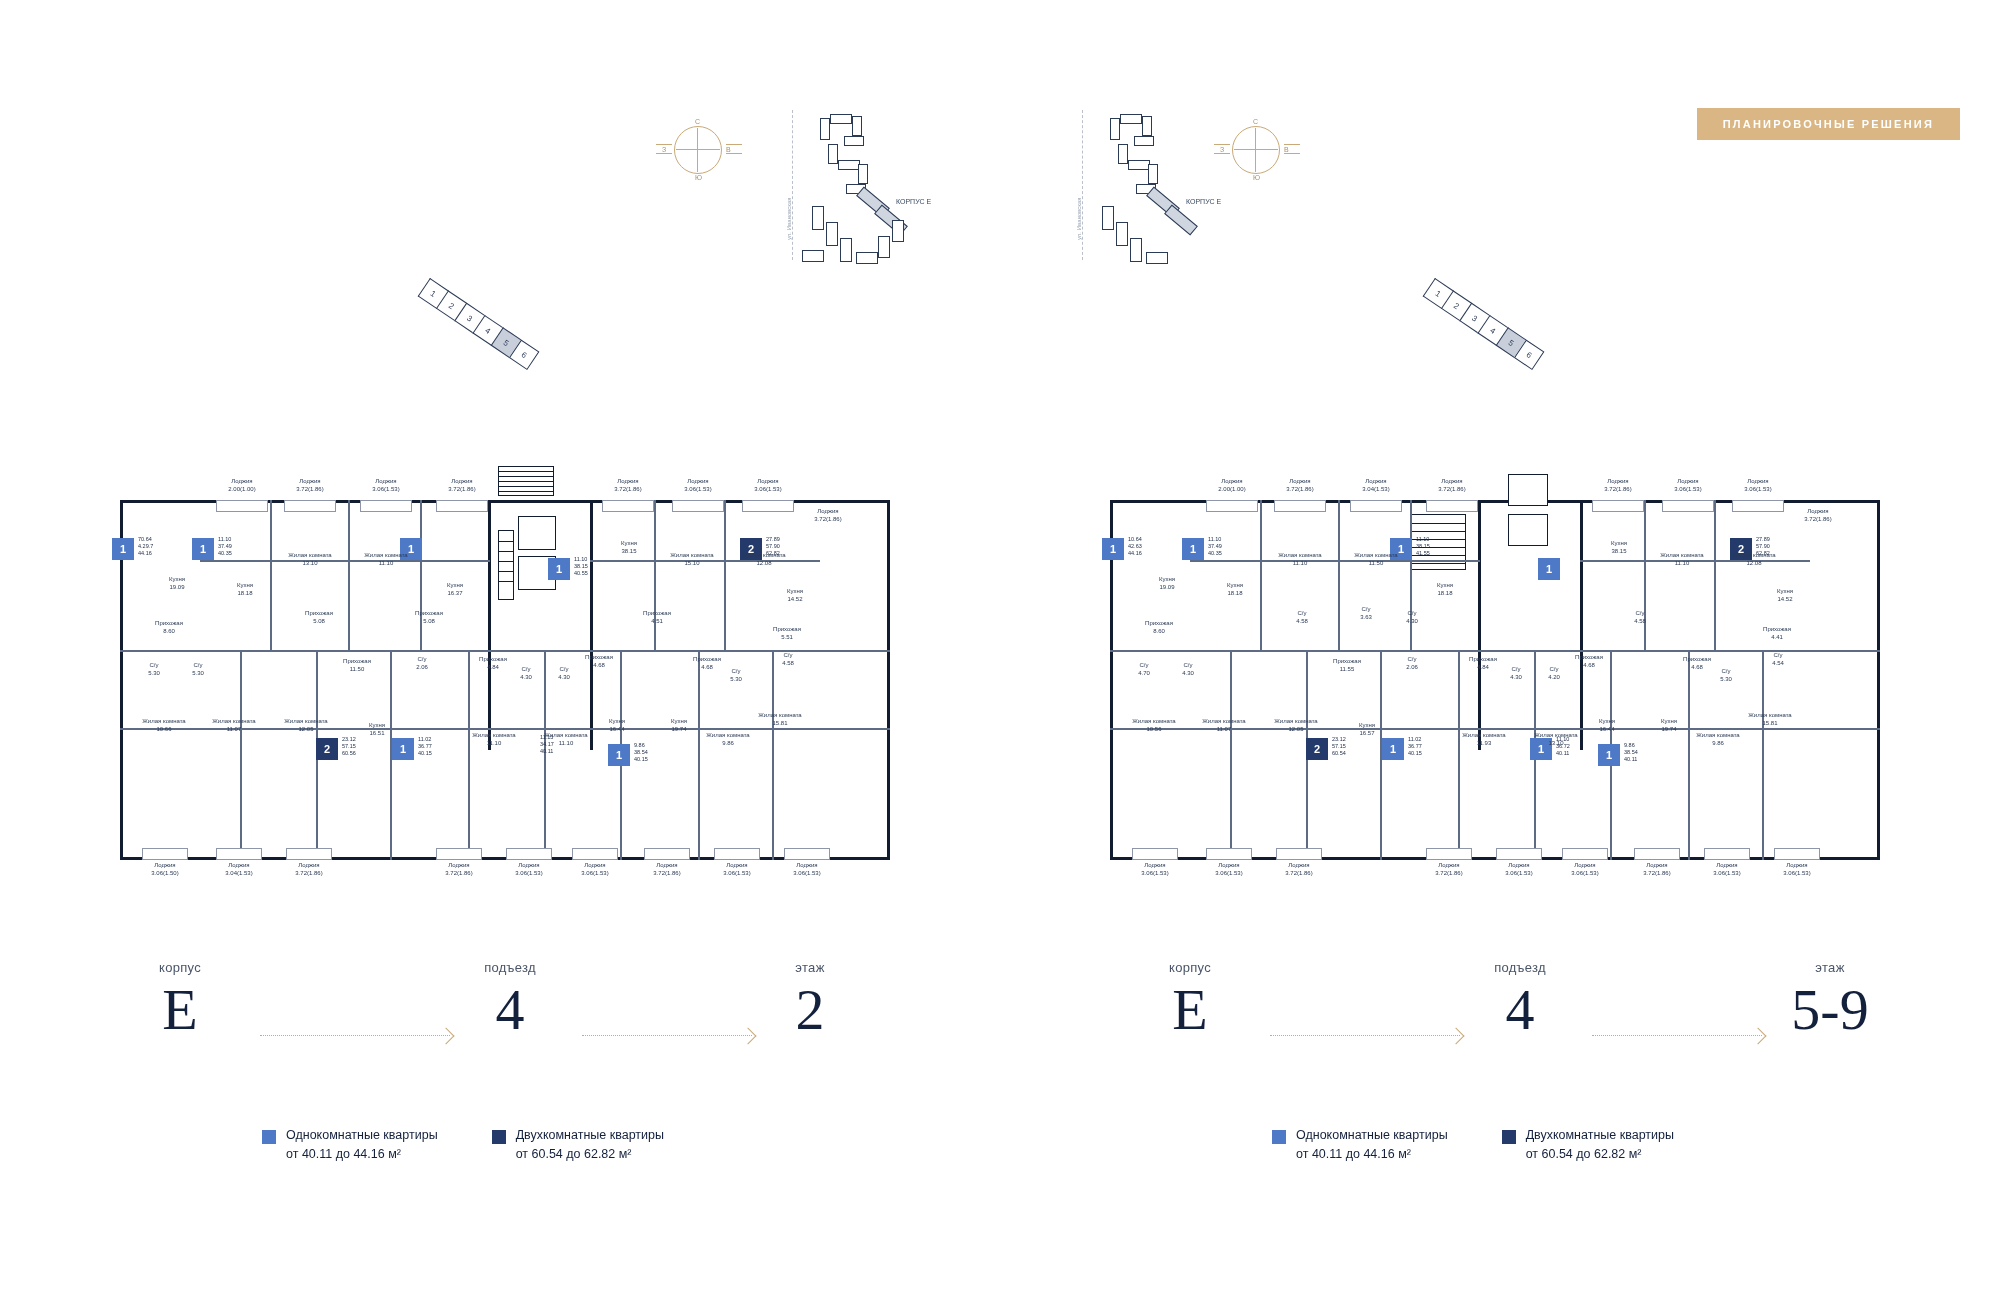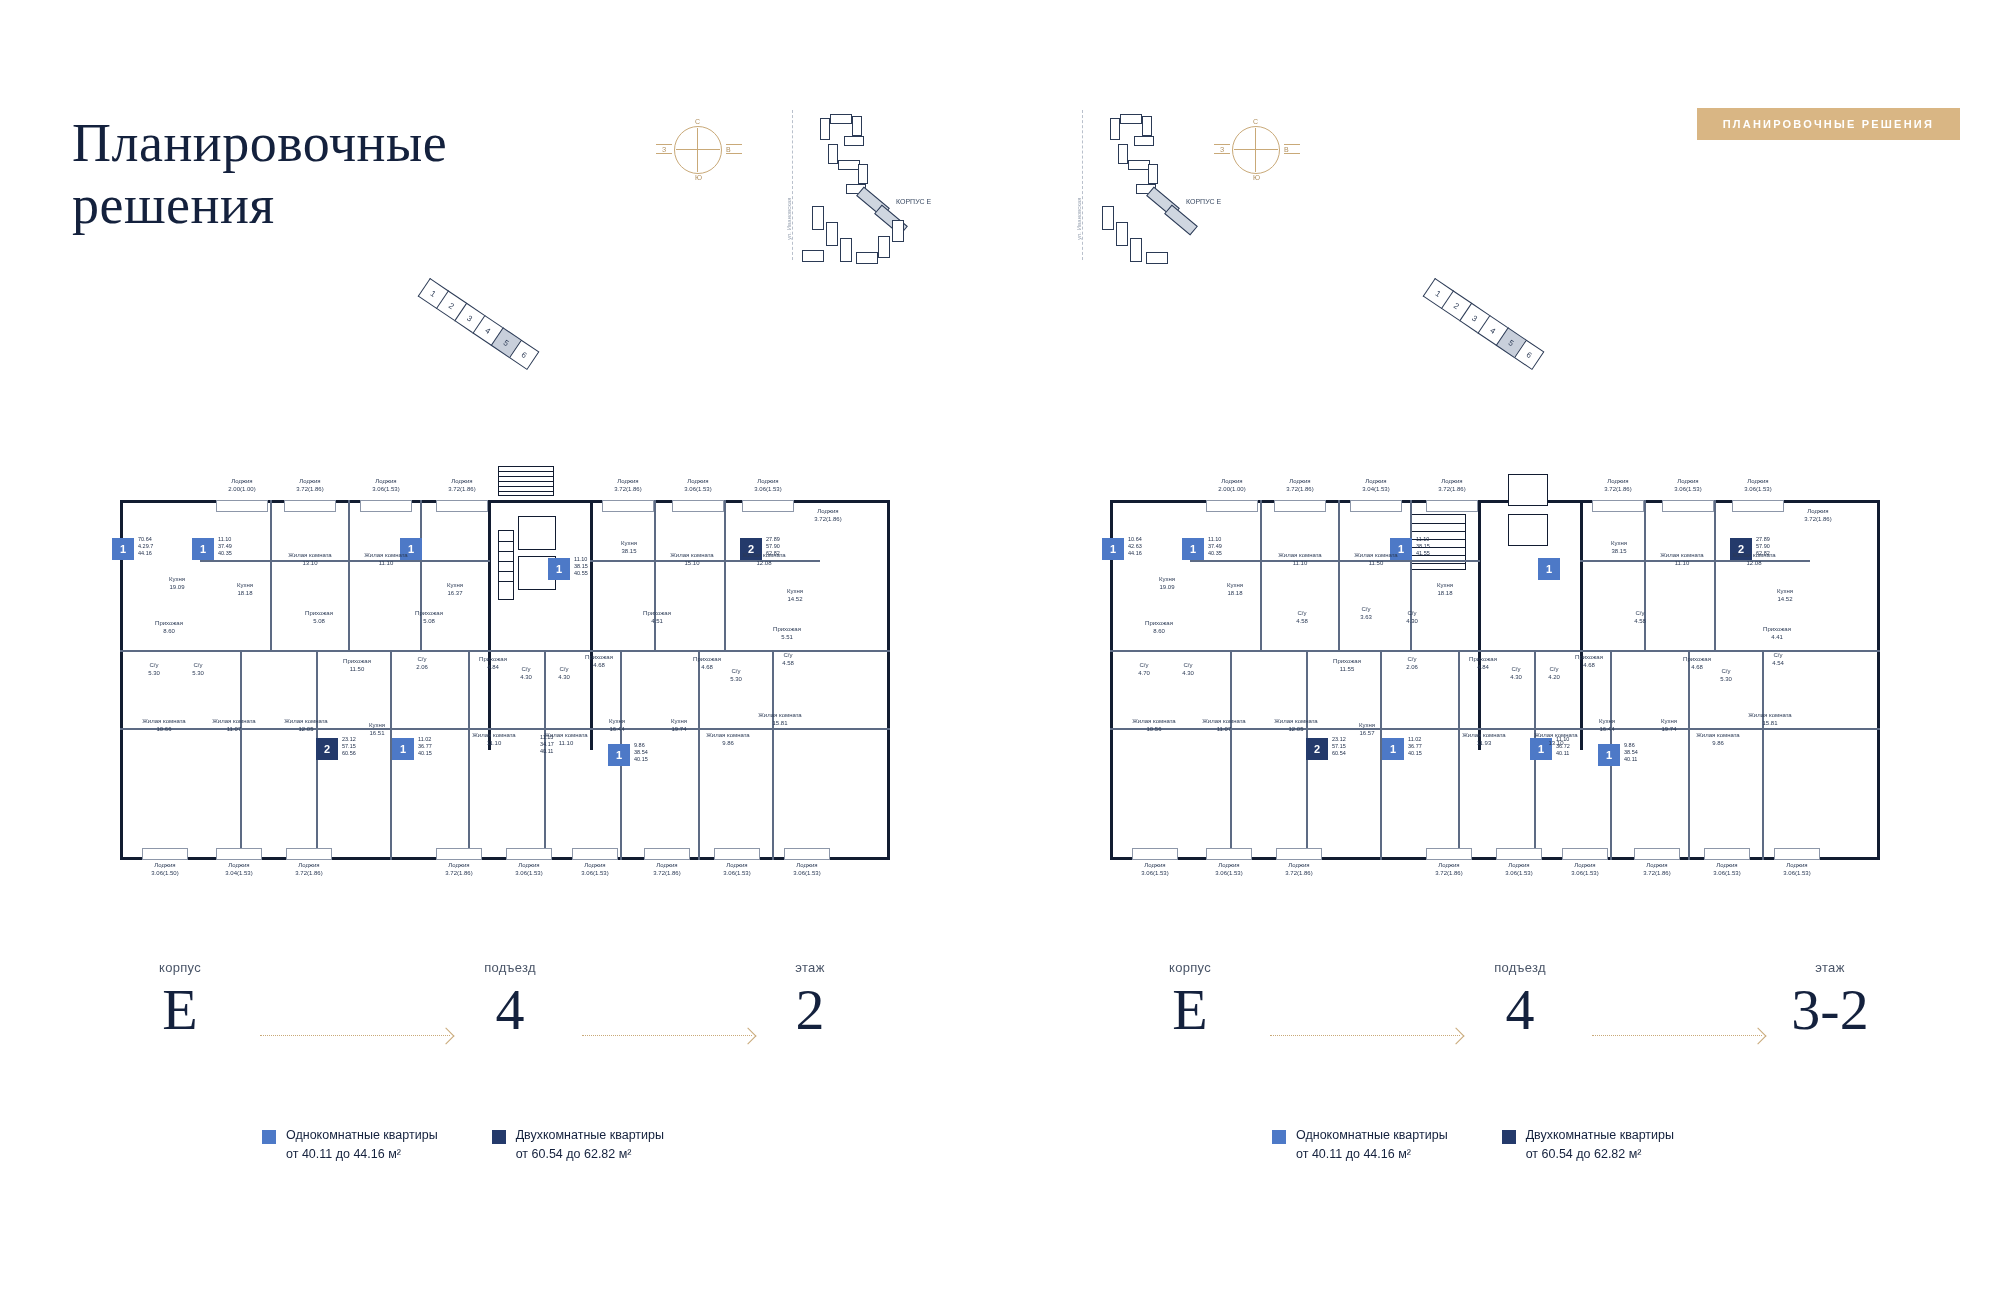--- a/index.html
+++ b/index.html
@@ -179,22 +179,20 @@
   .sw.one { background: #4d79c7; }
   .sw.two { background: #243a6b; }
   .legend-t1 { font-size: 12.5px; color: #14213d; margin-bottom: 5px; }
   .legend-t2 { font-size: 12.5px; color: #14213d; }
 </style>
 </head>
 <body>
 
 <div class="page">
 
-  <div class="page-title">Планировочные
-решения</div>
   <div class="corner-badge">ПЛАНИРОВОЧНЫЕ РЕШЕНИЯ</div>
 
   <div class="compass" style="left:660px; top:118px;">
     <div class="ring"></div>
     <div class="needle"></div>
     <div class="cross"></div>
     <div class="wing l"></div>
     <div class="wing r"></div>
     <div class="lbl n">С</div>
     <div class="lbl s">Ю</div>
@@ -711,21 +709,21 @@
       <div class="sel-val">Е</div>
     </div>
     <div class="arrow" style="left:140px; top:75px; width:190px;"></div>
     <div class="sel-col" style="left:330px; top:0px; width:120px;">
       <div class="sel-cap">подъезд</div>
       <div class="sel-val">4</div>
     </div>
     <div class="arrow" style="left:462px; top:75px; width:170px;"></div>
     <div class="sel-col" style="left:620px; top:0px; width:160px;">
       <div class="sel-cap">этаж</div>
-      <div class="sel-val">3-2</div>
+      <div class="sel-val">5-9</div>
     </div>
   </div>
 
   <div class="legend" style="left:262px; top:1128px;">
     <div class="legend-item">
       <div class="sw one"></div>
       <div>
         <div class="legend-t1">Однокомнатные квартиры</div>
         <div class="legend-t2">от 40.11 до 44.16 м²</div>
       </div>

